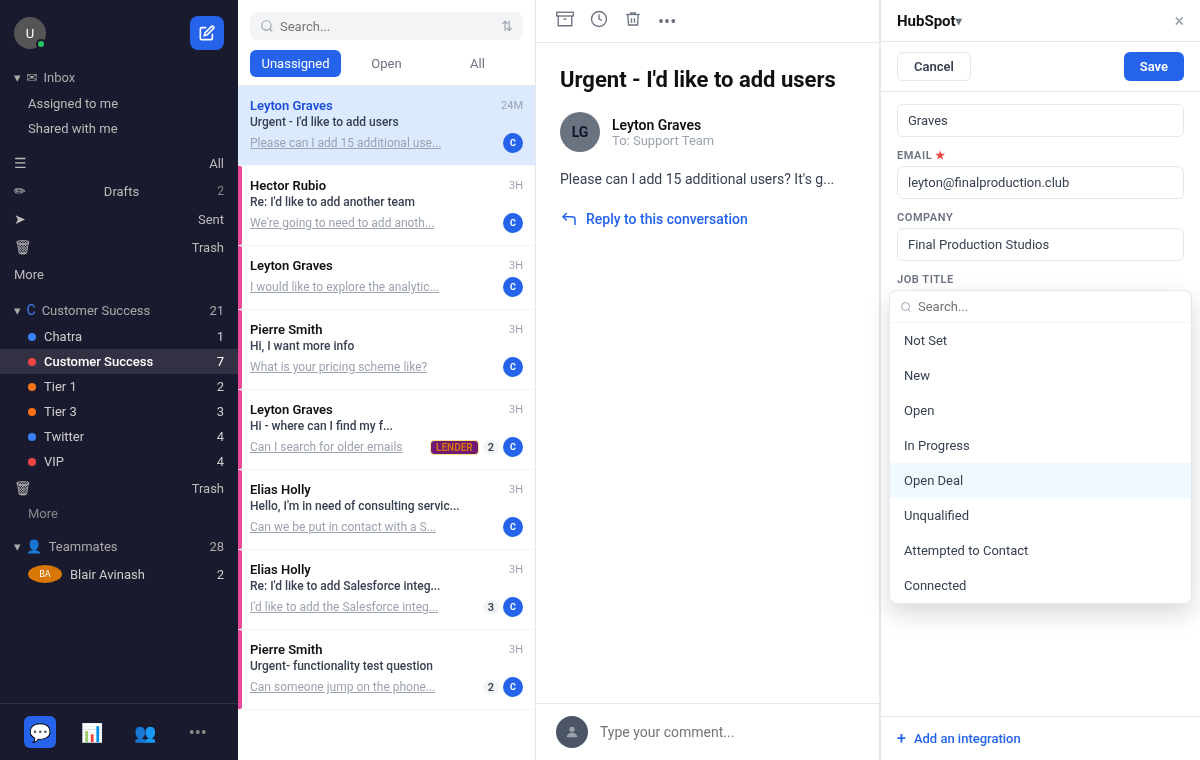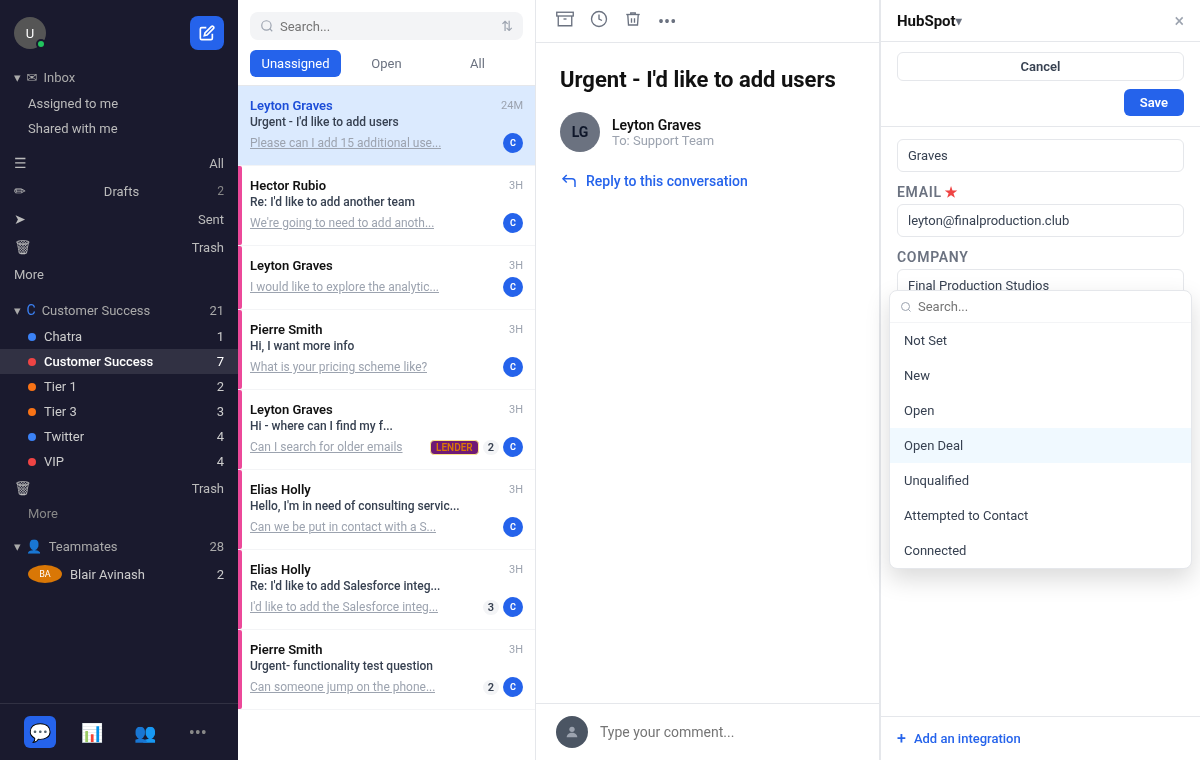--- a/index.html
+++ b/index.html
@@ -213,41 +213,40 @@
     .panel-header {
       display: flex; align-items: center; justify-content: space-between;
       padding: 10px 16px;
       border-bottom: 1px solid #e5e7eb;
     }
     .panel-title { font-size: 15px; font-weight: 700; color: #111; display: flex; align-items: center; }
     .close-btn { font-size: 18px; color: #9ca3af; cursor: pointer; }
     .panel-actions {
       display: flex; gap: 8px; padding: 10px 16px;
       border-bottom: 1px solid #e5e7eb;
-      flex-direction: column;
     }
     .cancel-btn {
       padding: 6px 16px; font-size: 13px; font-weight: 600;
       border: 1px solid #e5e7eb; border-radius: 6px;
       background: #fff; color: #374151; cursor: pointer;
     }
     .save-btn {
       padding: 6px 16px; font-size: 13px; font-weight: 600;
       background: #2563eb; color: #fff; border: none;
       border-radius: 6px; cursor: pointer; margin-left: auto;
     }
     .panel-form { padding: 12px 16px; flex: 1; overflow-y: auto; }
     .form-field { margin-bottom: 12px; }
     .form-input {
       width: 100%; padding: 8px 10px;
       border: 1px solid #e5e7eb; border-radius: 6px;
       font-size: 13px; color: #374151; outline: none;
     }
     .form-label {
-      font-size: 14px; font-weight: 600; color: #6b7280;
+      font-size: 11px; font-weight: 600; color: #6b7280;
       text-transform: uppercase; letter-spacing: 0.05em;
       margin-bottom: 4px; display: flex; align-items: center; gap: 3px;
     }
     .required-star { color: #ef4444; }
     
     
     .dropdown-overlay {
       position: absolute;
       top: 290px;
       left: 0; right: 0;
@@ -565,20 +564,21 @@
     <div class="email-title">Urgent - I'd like to add users</div>
 
     <div class="email-meta">
       <div class="sender-avatar">LG</div>
       <div>
         <div class="email-from">Leyton Graves</div>
         <div class="email-to">To: Support Team</div>
       </div>
     </div>
 
+    <div class="email-body">Please can I add 15 additional users? It's g...</div>
 
     <div class="reply-btn">
       <svg width="18" height="18" viewBox="0 0 24 24" fill="none" stroke="#2563eb" stroke-width="2">
         <polyline points="9 14 4 9 9 4"></polyline>
           <path d="M20 20v-7a4 4 0 0 0-4-4H4"></path>
       </svg>
       <span>Reply to this conversation</span>
     </div>
   </div>
 
@@ -635,20 +635,21 @@
     <div class="dropdown-search">
       <svg width="12" height="12" viewBox="0 0 24 24" fill="none" stroke="#9ca3af" stroke-width="2">
         <circle cx="11" cy="11" r="8"></circle>
           <line x1="21" y1="21" x2="16.65" y2="16.65"></line>
       </svg>
       <input type="text" placeholder="Search..." style="">
     </div>
     <div class="dropdown-item">Not Set</div>
     <div class="dropdown-item">New</div>
     <div class="dropdown-item">Open</div>
+    <div class="dropdown-item">In Progress</div>
     <div class="dropdown-item selected">Open Deal</div>
     <div class="dropdown-item">Unqualified</div>
     <div class="dropdown-item">Attempted to Contact</div>
     <div class="dropdown-item">Connected</div>
   </div>
 
   <div class="add-integration-bar" style="margin-top:auto;">
     <span style="font-size:16px;">+</span>
     <span>Add an integration</span>
   </div>

